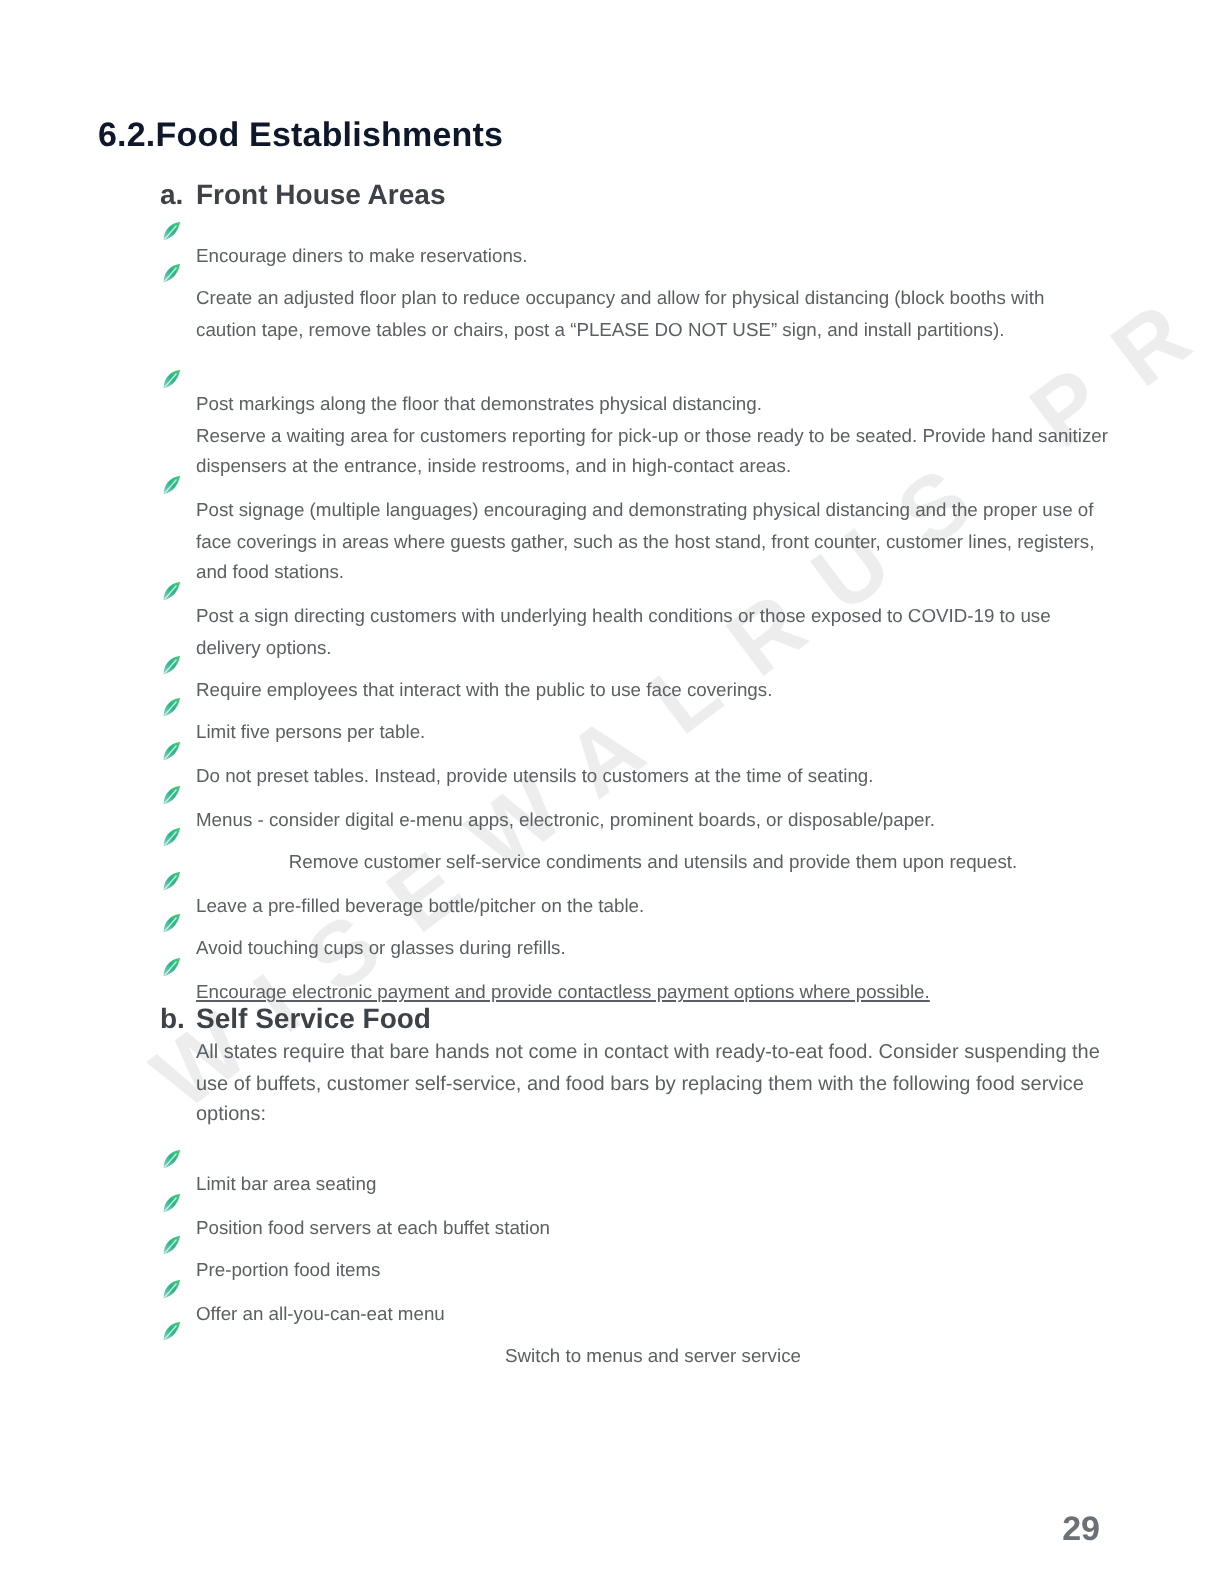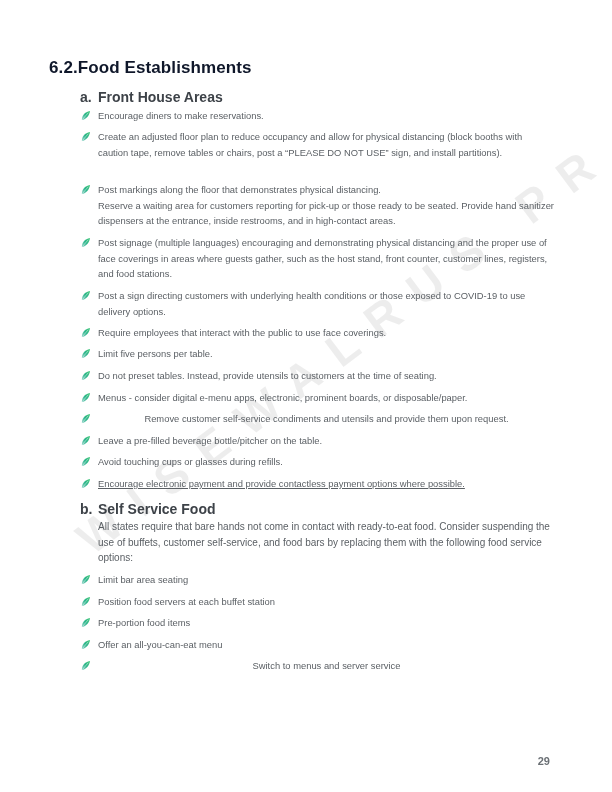--- a/index.html
+++ b/index.html
@@ -14,32 +14,32 @@
     .section-heading {
       position: absolute; left: 80px; font-size: 14px; font-weight: bold; color: #3d4248;
     }
     .section-heading .marker { display: inline-block; width: 18px; }
     .bullet {
       position: absolute; left: 80px; width: 475px; font-size: 9.4px; line-height: 15.7px; color: #5a5f64;
     }
     .bullet .leaf {
       position: absolute; left: 0; top: 2px; width: 11px; height: 11px;
     }
-    .bullet .text { display: block; margin-left: 18px; }
+    .bullet .text { display: block; margin-left: 18px; margin-top: 12px; }
     .para {
       position: absolute; left: 98px; width: 460px; font-size: 10px; line-height: 15.7px; color: #5a5f64;
     }
     .watermark {
       position: absolute; left: 20px; top: 330px; width: 620px;
       transform: rotate(-37deg); transform-origin: center;
       font-size: 46px; font-weight: bold; color: rgba(0,0,0,0.07); letter-spacing: 20px;
       pointer-events: none; white-space: nowrap;
     }
     .page-number {
-      position: absolute; right: 62px; top: 755px; font-size: 11px; font-weight: bold; color: #6b7075;
+      position: absolute; right: 62px; top: 755px; font-size: 17px; font-weight: bold; color: #6b7075;
     }
   </style>
 </head>
 <body>
 
 <div class="watermark">WISEWALRUS PR</div>
 
 <h1 class="page-title">6.2.Food Establishments</h1>
 
 <div class="section-heading" style="top:89px;">

